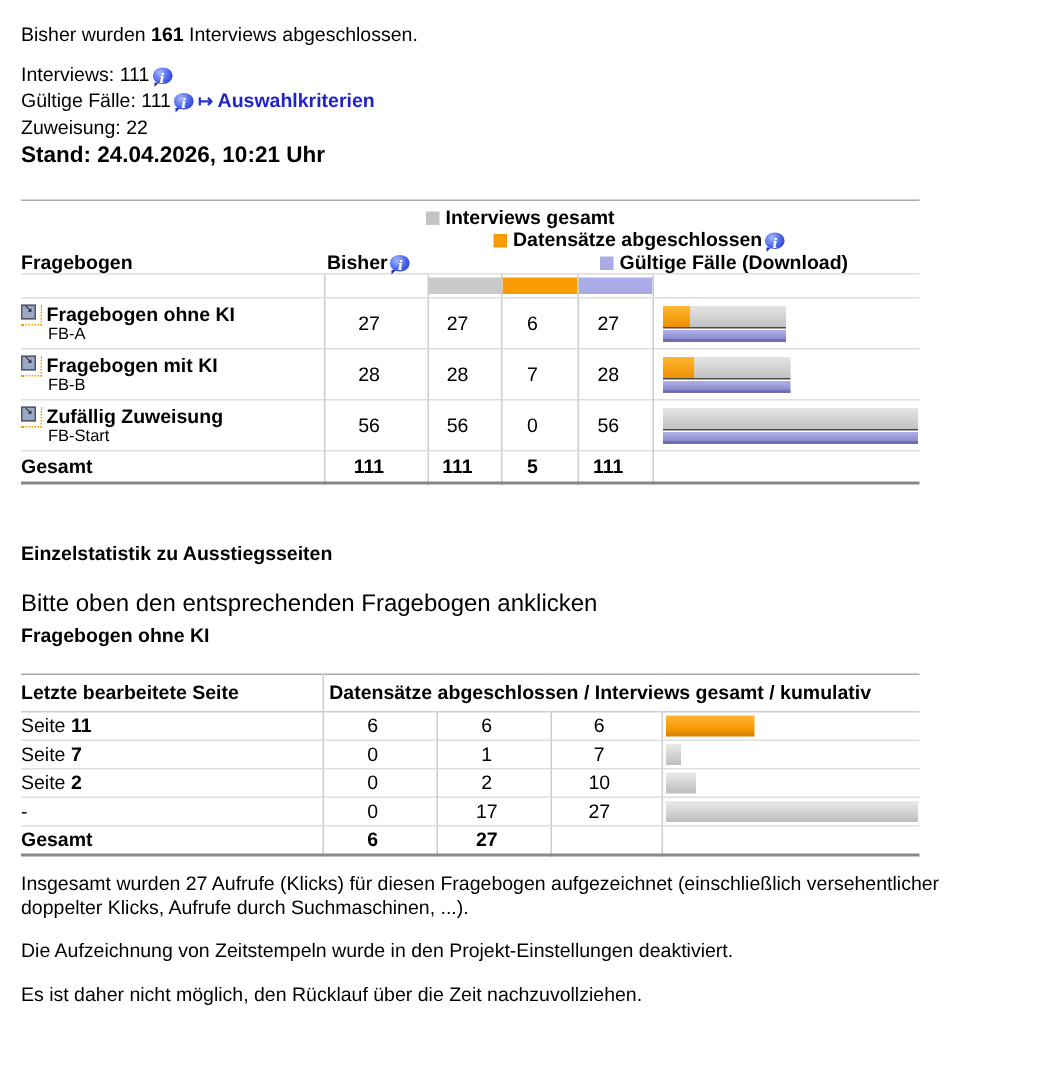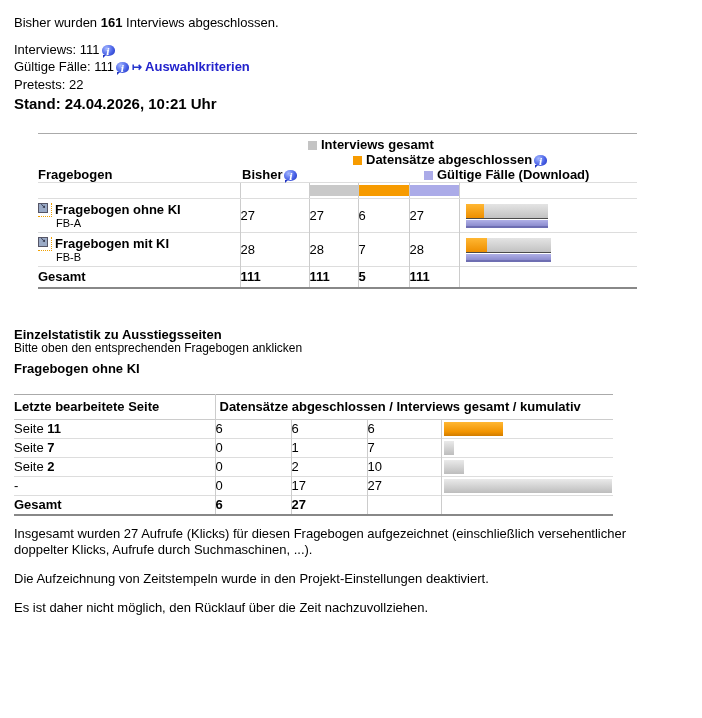--- a/index.html
+++ b/index.html
@@ -21,58 +21,58 @@
   .info-icon::before{content:"i";font:italic bold 9px "DejaVu Serif",serif;}
   .info-icon::after{content:"";position:absolute;left:1px;bottom:-2px;width:0;height:0;
     border-style:solid;border-width:3px 3px 0 0;border-color:#2135c0 transparent transparent transparent;}
   .goto-icon{display:inline-block;color:#2233cc;font-weight:bold;font-size:12px;margin:0 3px 0 1px;cursor:pointer;}
   .row-icon{display:inline-block;width:13px;height:13px;position:absolute;left:0;top:4px;
     border-right:1px dotted #f0a000;border-bottom:1px dotted #f0a000;cursor:pointer;}
   .row-icon::before{content:"";position:absolute;left:0;top:0;width:8px;height:8px;background:#9aaac6;border:1px solid #556;}
   .row-icon::after{content:"\2198";position:absolute;left:2px;top:-1px;font-size:7px;color:#112;}
 
   
-  .tblwrap{width:599px;margin-left:24px;}
+  .tblwrap{width:599px;}
   .legendblock{margin-top:23px;border-top:1px solid #aaa;padding-top:3px;border-bottom:1px solid #ddd;}
   .legline{height:15px;line-height:15px;font-weight:bold;white-space:nowrap;}
   .leg1{margin-left:270px;}
   .leg2{margin-left:315px;}
   .leg3{position:relative;height:15px;}
   .leg3 .fragebogen{position:absolute;left:0;top:0;}
   .leg3 .klicks{position:absolute;left:204px;top:0;}
   .leg3 .leg-gueltige{position:absolute;left:386px;top:0;}
   .sq{display:inline-block;width:9px;height:9px;margin-right:4px;vertical-align:-1px;}
   .sq-gray{background:#c4c4c4;}
   .sq-orange{background:#f79b00;}
   .sq-purple{background:#ababe8;}
 
   table{border-collapse:collapse;table-layout:fixed;width:599px;}
   td,th{padding:0;vertical-align:middle;}
-  .c-num{text-align:left;padding-right:9px;border-left:1px solid #ccc;}
+  .c-num{text-align:center;padding-right:9px;border-left:1px solid #ccc;}
   .c-bar{border-left:1px solid #ccc;padding:2px 0 2px 6px;}
   .bandrow td{height:11px;border-bottom:1px solid #ddd;}
   .band{width:100%;height:11px;}
   .band-gray{background:#c9c9c9;}
   .band-orange{background:#f79b00;}
   .band-purple{background:#ababe8;}
 
   .t1 tbody tr{height:34px;border-bottom:1px solid #ddd;}
   .c-label{position:relative;padding-left:0;}
   .row-title{margin-left:17px;font-weight:bold;line-height:14px;cursor:pointer;}
   .row-sub{margin-left:18px;font-size:11px;line-height:12px;color:#000;}
   .t1 tfoot tr{height:21px;border-top:1px solid #999;border-bottom:2px solid #888;font-weight:bold;}
 
   .bar-top{display:flex;height:14px;border-bottom:1px solid #4a4a4a;}
   .bar-orange{background:linear-gradient(#ffb733,#ee8f00);height:14px;}
   .bar-gray{background:linear-gradient(#e4e4e4,#c2c2c2);height:14px;}
   .bar-purple{height:6px;margin-top:1px;background:linear-gradient(#b0b0e6,#8c8cce);border-bottom:2px solid #6e6eb2;}
 
   
   .sec-title{font-weight:bold;margin-top:38px;line-height:15px;}
-  .sec-hint{font-size:12px;margin-top:0;line-height:12px;}
+  .sec-hint{font-size:16px;margin-top:21px;line-height:12px;}
   .sec-sub{font-weight:bold;margin-top:7px;line-height:15px;}
 
   .t2{margin-top:18px;}
   .t2 thead tr{height:25px;border-top:1px solid #aaa;border-bottom:1px solid #ccc;}
   .t2 th{text-align:left;font-weight:bold;}
   .t2 th.vals{border-left:1px solid #ccc;padding-left:4px;}
   .t2 tbody tr{height:19px;border-bottom:1px solid #ddd;}
   .t2 tfoot tr{height:20px;border-top:1px solid #999;border-bottom:2px solid #888;font-weight:bold;}
   .t2 .c-bar{padding:2px 0 2px 2px;}
   .bar2{display:flex;height:14px;}
@@ -86,21 +86,21 @@
 </head>
 <body>
 
 <div class="wrap">
 
   <p class="intro"><span>Bisher wurden</span>&nbsp;<b>161</b>&nbsp;<span>Interviews abgeschlossen.</span></p>
 
   <div class="stats">
     <div class="statline"><span>Interviews:</span>&nbsp;<span>111</span><span class="info-icon"></span></div>
     <div class="statline"><span>Gültige Fälle:</span>&nbsp;<span>111</span><span class="info-icon"></span><span class="goto-icon">↦</span><a class="link">Auswahlkriterien</a></div>
-    <div class="statline"><span>Pretests:</span>&nbsp;<span>22</span></div>
+    <div class="statline"><span>Zuweisung:</span>&nbsp;<span>22</span></div>
     <div class="stand">Stand: 24.04.2026, 10:21 Uhr</div>
   </div>
 
   <div class="tblwrap">
     <div class="legendblock">
       <div class="legline leg1"><span class="sq sq-gray"></span><span>Interviews gesamt</span></div>
       <div class="legline leg2"><span class="sq sq-orange"></span><span>Datensätze abgeschlossen</span><span class="info-icon"></span></div>
       <div class="legline leg3">
         <span class="fragebogen">Fragebogen</span>
         <span class="klicks"><span>Bisher</span><span class="info-icon"></span></span>
@@ -163,20 +163,37 @@
             <td class="c-num">7</td>
             <td class="c-num">28</td>
             <td class="c-bar">
               <div class="bar-top" style="width: 85px;">
                 <div class="bar-orange" style="width: 21px;"></div>
                 <div class="bar-gray" style="flex: 1 1 0%;"></div>
               </div>
               <div class="bar-purple" style="width: 85px;"></div>
             </td>
           </tr>
+          <tr>
+            <td class="c-label">
+              <span class="row-icon"></span>
+              <div class="row-title">Zufällig Zuweisung</div>
+              <div class="row-sub">FB-Start</div>
+            </td>
+            <td class="c-num">56</td>
+            <td class="c-num">56</td>
+            <td class="c-num">0</td>
+            <td class="c-num">56</td>
+            <td class="c-bar">
+              <div class="bar-top" style="width: 170px;">
+                <div class="bar-gray" style="flex: 1 1 0%;"></div>
+              </div>
+              <div class="bar-purple" style="width: 170px;"></div>
+            </td>
+          </tr>
         </tbody>
       <tfoot>
         <tr>
           <td class="c-label">Gesamt</td>
           <td class="c-num">111</td>
           <td class="c-num">111</td>
           <td class="c-num">5</td>
           <td class="c-num">111</td>
           <td class="c-bar"></td>
         </tr>

